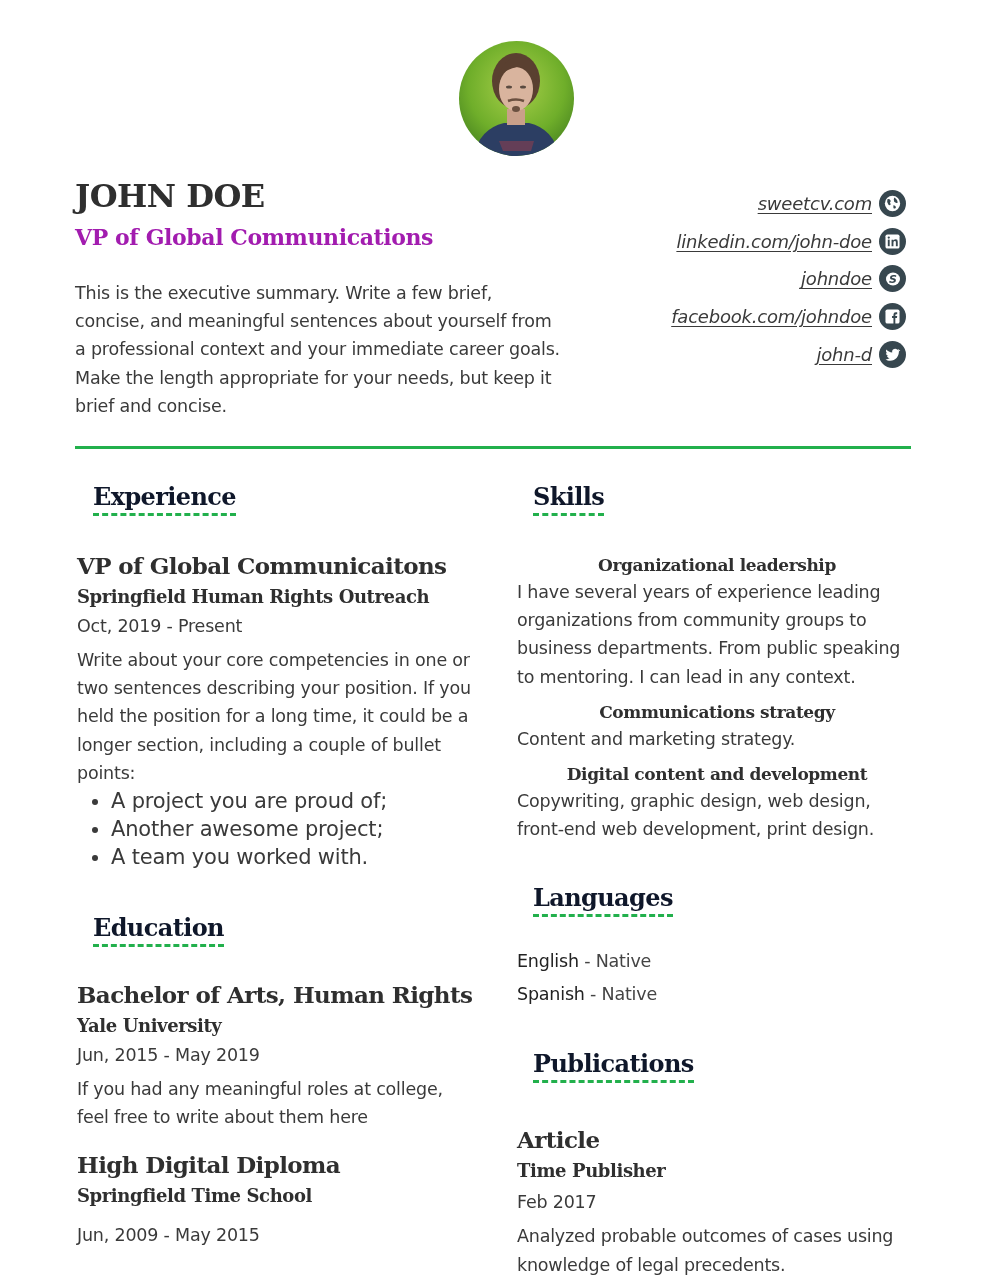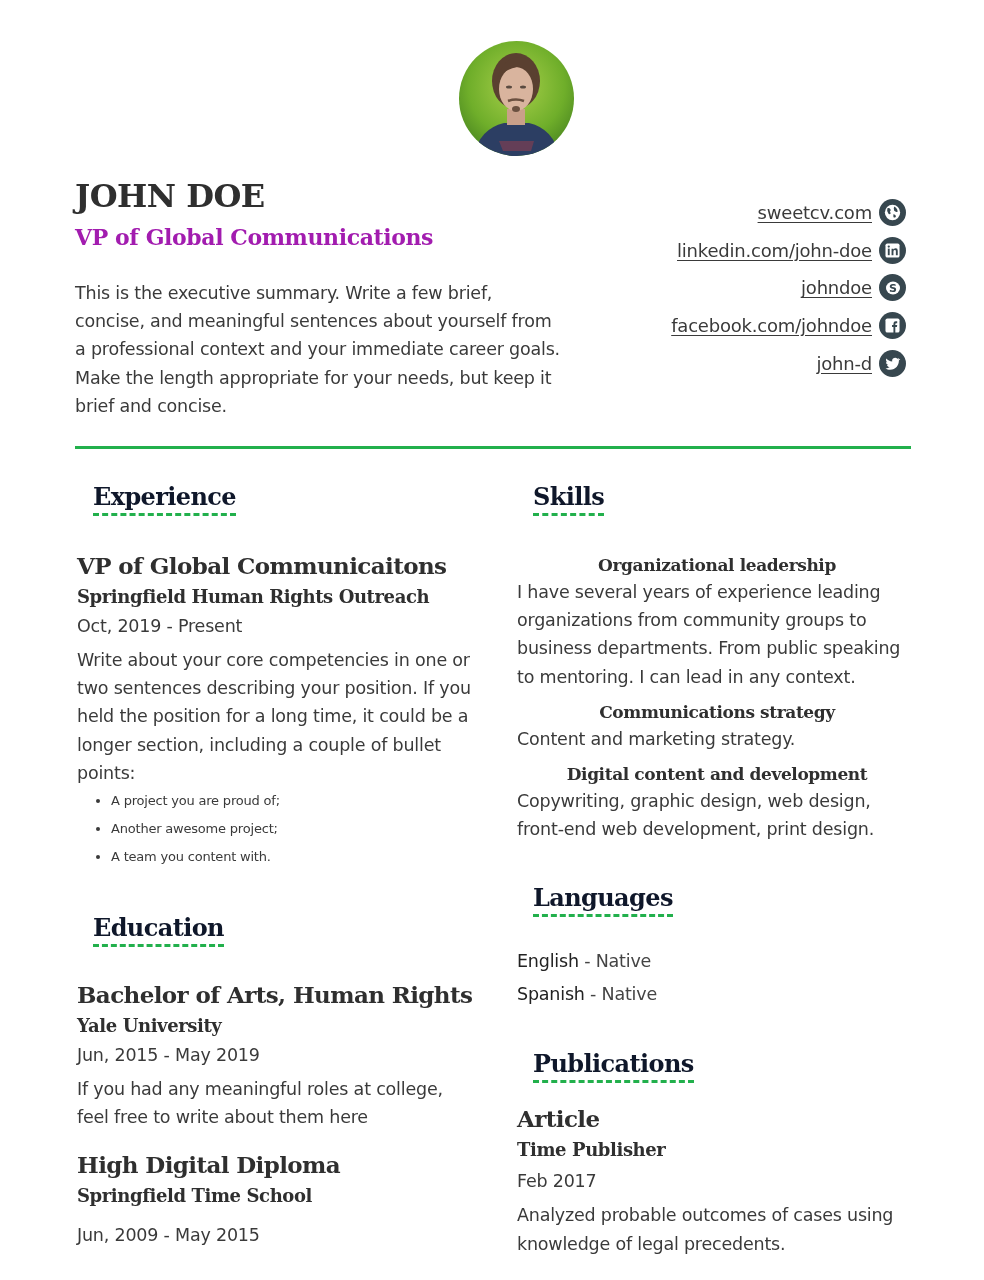--- a/index.html
+++ b/index.html
@@ -20,21 +20,21 @@
   .title {
     position: absolute; left: 75px; top: 222px; margin: 0;
     font-family: "DejaVu Serif", serif; font-weight: bold; font-size: 22px;
     color: #a21caf; line-height: 30px; letter-spacing: -0.4px;
   }
   .summary {
     position: absolute; left: 75px; top: 279px; width: 490px; margin: 0;
     font-size: 17.5px; line-height: 28.2px; color: #3a3a3a; letter-spacing: -0.2px;
   }
   .contacts {
-    position: absolute; right: 78px; top: 194px; width: 330px;
+    position: absolute; right: 78px; top: 185px; width: 330px; font-style: italic;
   }
   .contact {
     display: flex; justify-content: flex-end; align-items: center; height: 37.6px;
   }
   .contact a {
     color: #3a3a3a; text-decoration: underline; font-size: 18px;
     letter-spacing: -0.2px; margin-right: 7px; text-underline-offset: 3px;
   }
   .cicon {
     width: 27px; height: 27px; border-radius: 50%; background: #37474f;
@@ -63,21 +63,21 @@
   }
   .entry-date {
     margin: 0; font-size: 17.5px; color: #3a3a3a; line-height: 28px;
     letter-spacing: -0.2px;
   }
   .entry-desc {
     margin: 6px 0 0 0; font-size: 17.5px; color: #3a3a3a; line-height: 28.2px;
     letter-spacing: -0.2px;
   }
   ul.bullets {
-    margin: 0; padding-left: 34px; font-size: 13px; line-height: 28px;
+    margin: 0; padding-left: 34px; font-size: 21px; line-height: 28px;
     color: #3a3a3a; letter-spacing: -0.2px;
   }
   .skill-name {
     margin: 0; font-family: "DejaVu Serif", serif; font-weight: bold;
     font-size: 17px; letter-spacing: -0.4px; color: #2f2f2f; line-height: 26px; text-align: center;
   }
   .skill-desc {
     margin: 0; font-size: 17.5px; color: #3a3a3a; line-height: 28.2px;
     letter-spacing: -0.2px;
   }
@@ -179,21 +179,21 @@
   <section>
     <h3 class="section-title">Experience</h3>
     <div style="margin-top:18px;">
       <p class="entry-title">VP of Global Communicaitons</p>
       <p class="entry-org">Springfield Human Rights Outreach</p>
       <p class="entry-date">Oct, 2019 - Present</p>
       <p class="entry-desc">Write about your core competencies in one or two sentences describing your position. If you held the position for a long time, it could be a longer section, including a couple of bullet points:</p>
       <ul class="bullets">
         <li>A project you are proud of;</li>
         <li>Another awesome project;</li>
-        <li>A team you content with.</li>
+        <li>A team you worked with.</li>
       </ul>
     </div>
   </section>
 
   <section style="margin-top:26px;">
     <h3 class="section-title">Education</h3>
     <div style="margin-top:16px;">
       <p class="entry-title">Bachelor of Arts, Human Rights</p>
       <p class="entry-org">Yale University</p>
       <p class="entry-date">Jun, 2015 - May 2019</p>
@@ -231,20 +231,20 @@
         <span class="lname">English</span><span class="lsep"> - </span><span class="llevel">Native</span>
       </p>
       <p class="lang">
         <span class="lname">Spanish</span><span class="lsep"> - </span><span class="llevel">Native</span>
       </p>
     </div>
   </section>
 
   <section style="margin-top:22px;">
     <h3 class="section-title">Publications</h3>
-    <div style="margin-top:4px;">
+    <div style="margin-top:25px;">
       <p class="entry-title">Article</p>
       <p class="entry-org">Time Publisher</p>
       <p class="entry-date" style="margin-top:2px;">Feb 2017</p>
       <p class="entry-desc">Analyzed probable outcomes of cases using knowledge of legal precedents.</p>
     </div>
   </section>
 </div>
 
 </body></html>

